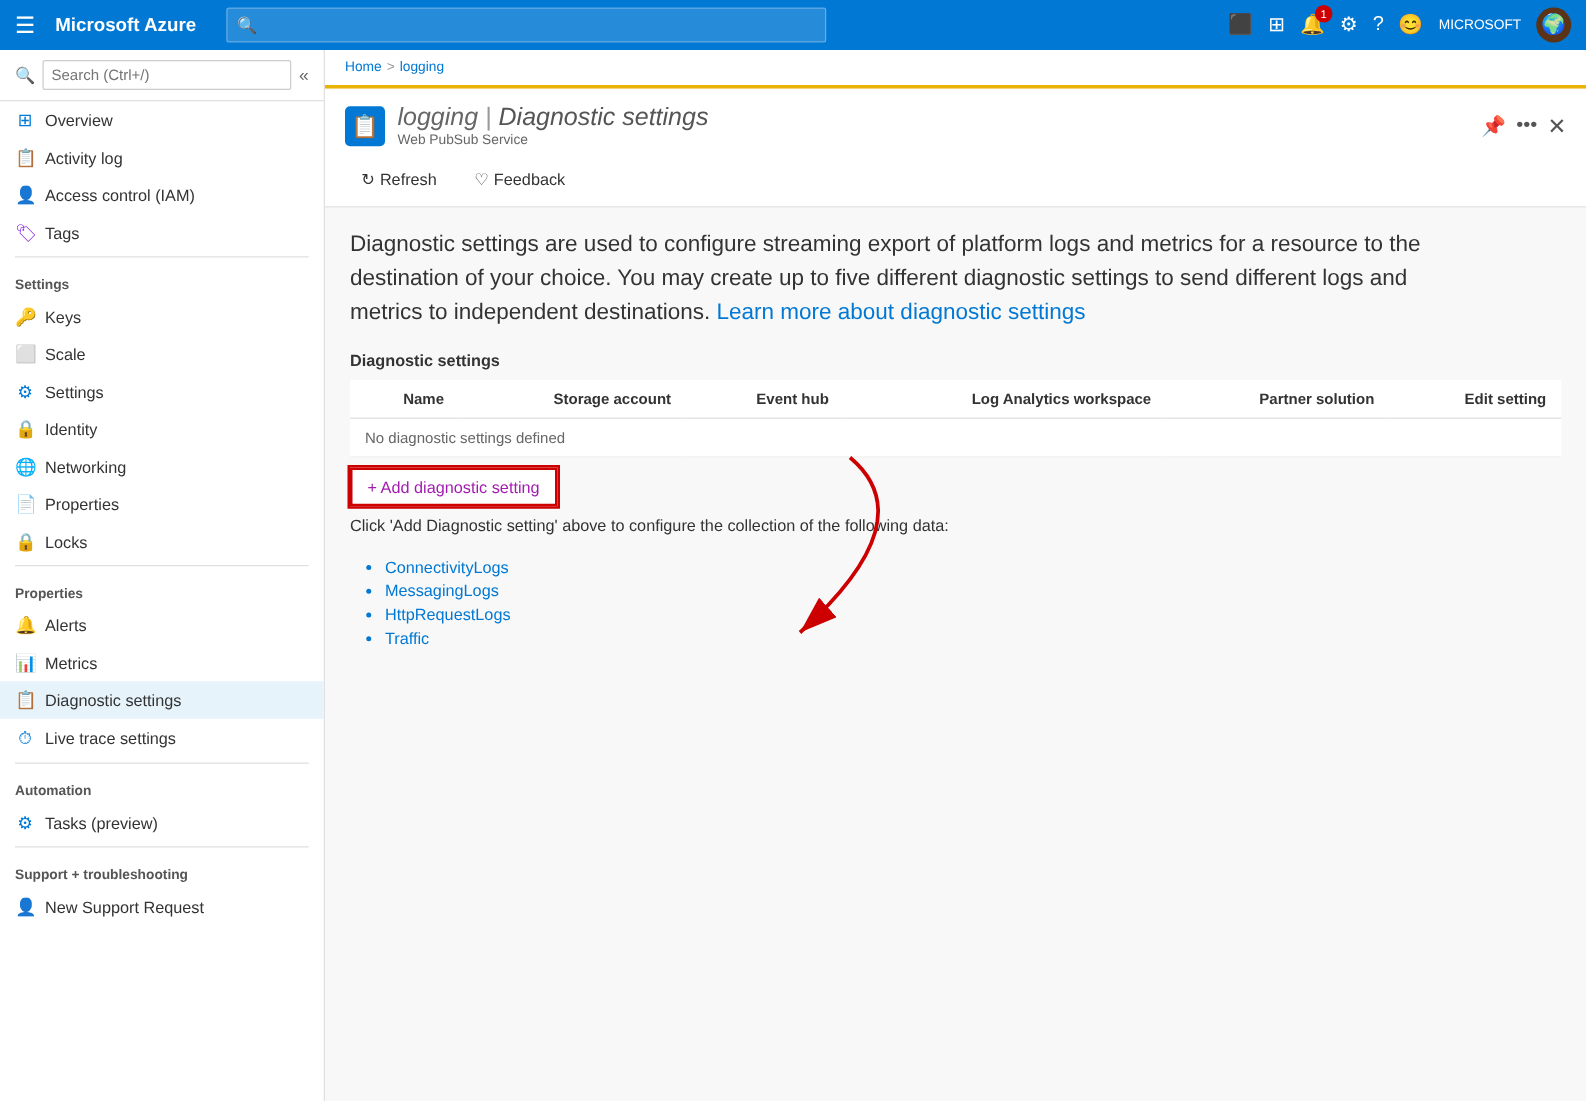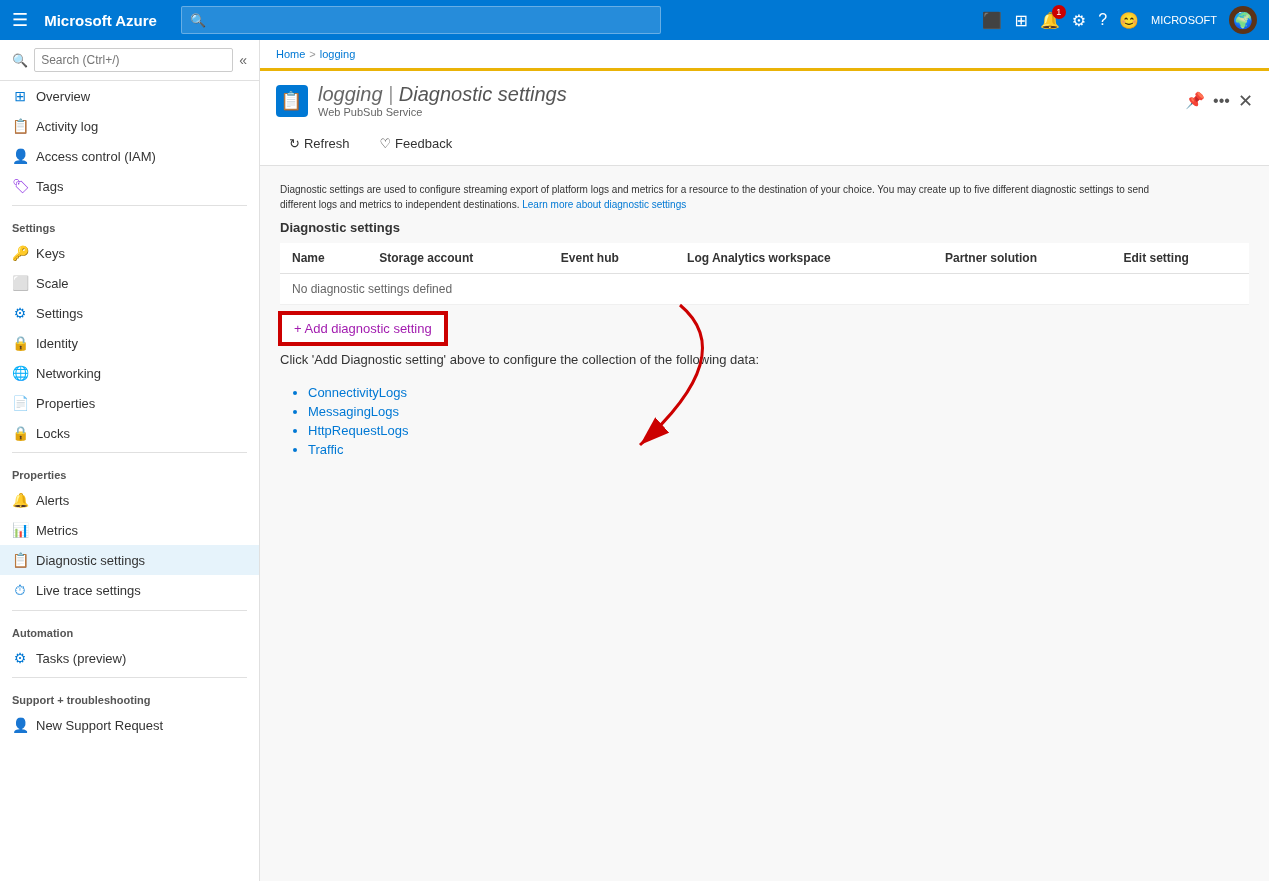--- a/index.html
+++ b/index.html
@@ -175,28 +175,28 @@
       padding: 5px 12px;
       cursor: pointer;
       background: transparent;
       border: 1px solid transparent;
       font-size: 13px;
       color: #333;
     }
 
     
     .main-content { padding: 16px 20px; flex: 1; }
-    .description-text { font-size: 10px; color: #333; line-height: 1.5; margin-bottom: 8px; max-width: 900px; }
+    .description-text { font-size: 18px; color: #333; line-height: 1.5; margin-bottom: 18px; max-width: 900px; }
     .description-text a { color: #0078d4; text-decoration: none; }
 
     
     .section-title { font-size: 13px; font-weight: 600; margin-bottom: 8px; }
     .diag-table { width: 100%; border-collapse: collapse; background: white; }
     .diag-table th {
-      text-align: left;
+      text-align: right;
       padding: 8px 12px;
       font-size: 12px;
       font-weight: 600;
       color: #333;
       border-bottom: 1px solid #e0e0e0;
     }
     .diag-table td {
       padding: 8px 12px;
       font-size: 12px;
       color: #333;

